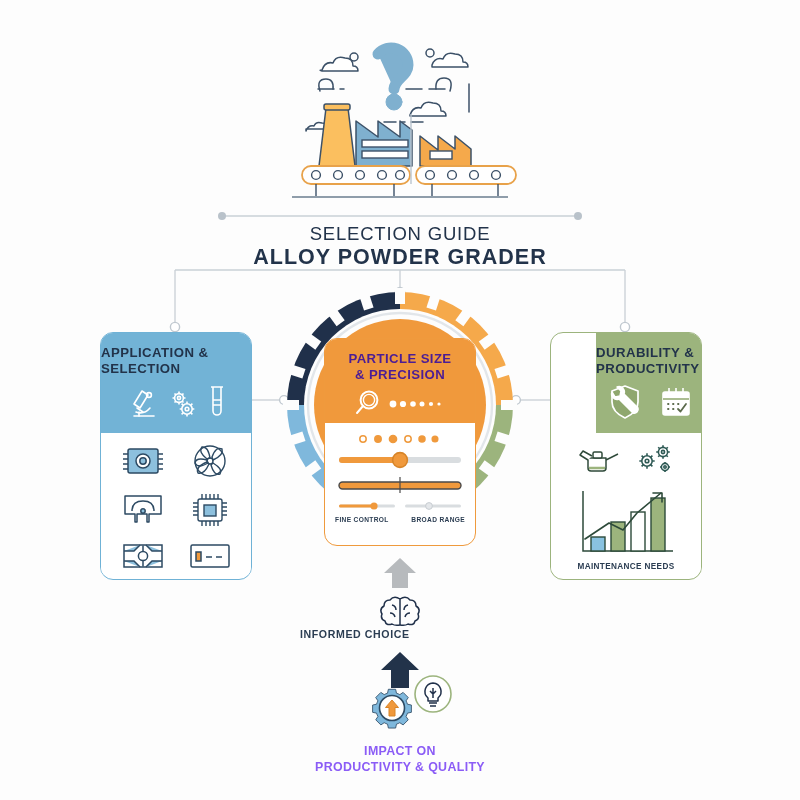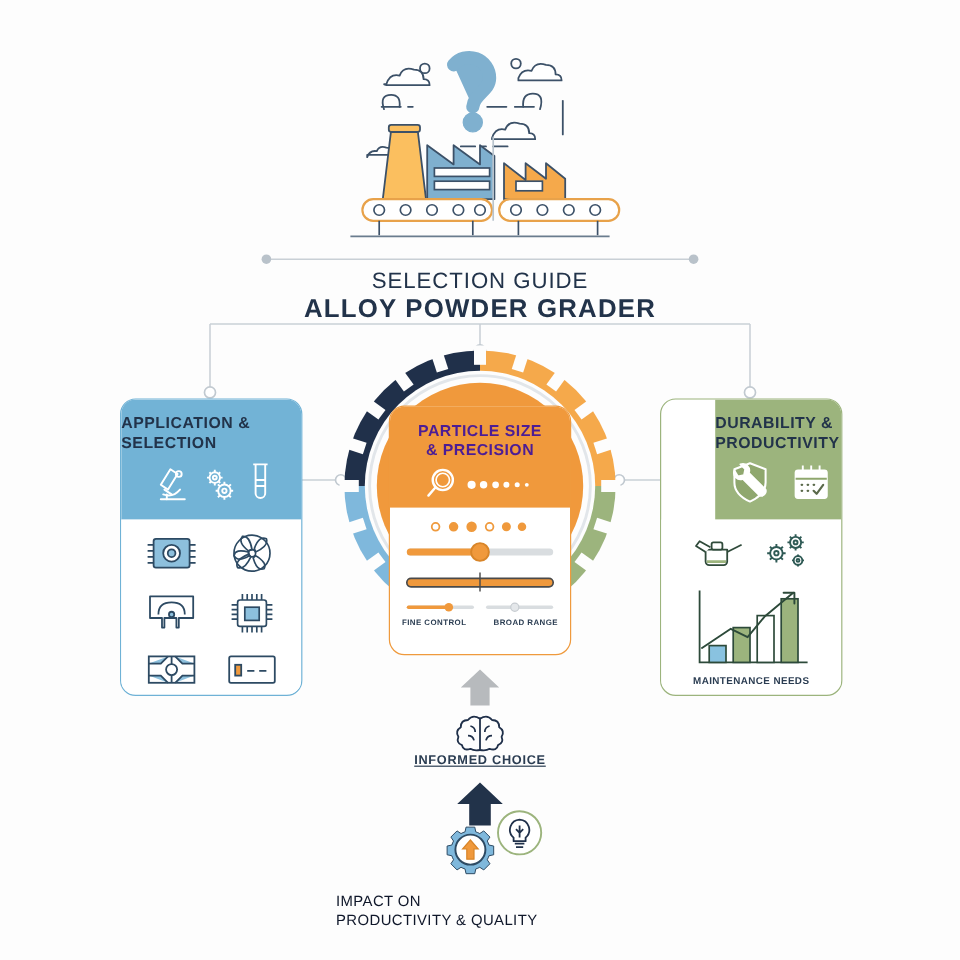--- a/index.html
+++ b/index.html
@@ -86,27 +86,27 @@
   .slider-label-row{
     display:flex;justify-content:space-between;
     padding:0 10px;margin-top:4px;
   }
   .slider-label{
     font-size:6.6px;font-weight:700;letter-spacing:0.35px;color:#2b3d52;
   }
 
   
   #informed-label{
-    left:300px;top:628px;width:200px;text-align:center;
-    font-size:10.6px;font-weight:700;letter-spacing:0.6px;color:#2b3d52;text-decoration:underline;
+    left:300px;top:628px;width:200px;
+    font-size:10.6px;font-weight:700;letter-spacing:0.6px;color:#2b3d52;
   }
   #impact-label{
-    left:280px;top:744px;width:240px;text-align:left;
-    font-size:12.4px;font-weight:400;letter-spacing:0.35px;
-    line-height:1.25;color:#0f172a;
+    left:280px;top:744px;width:240px;text-align:center;
+    font-size:12.4px;font-weight:700;letter-spacing:0.35px;
+    line-height:1.25;color:#8b5cf6;
   }
   #maint-label{
     width:150px;text-align:center;
     font-size:8.2px;font-weight:700;letter-spacing:0.35px;color:#2b3d52;
     margin-top:1px;
   }
 </style>
 </head>
 <body>
 

